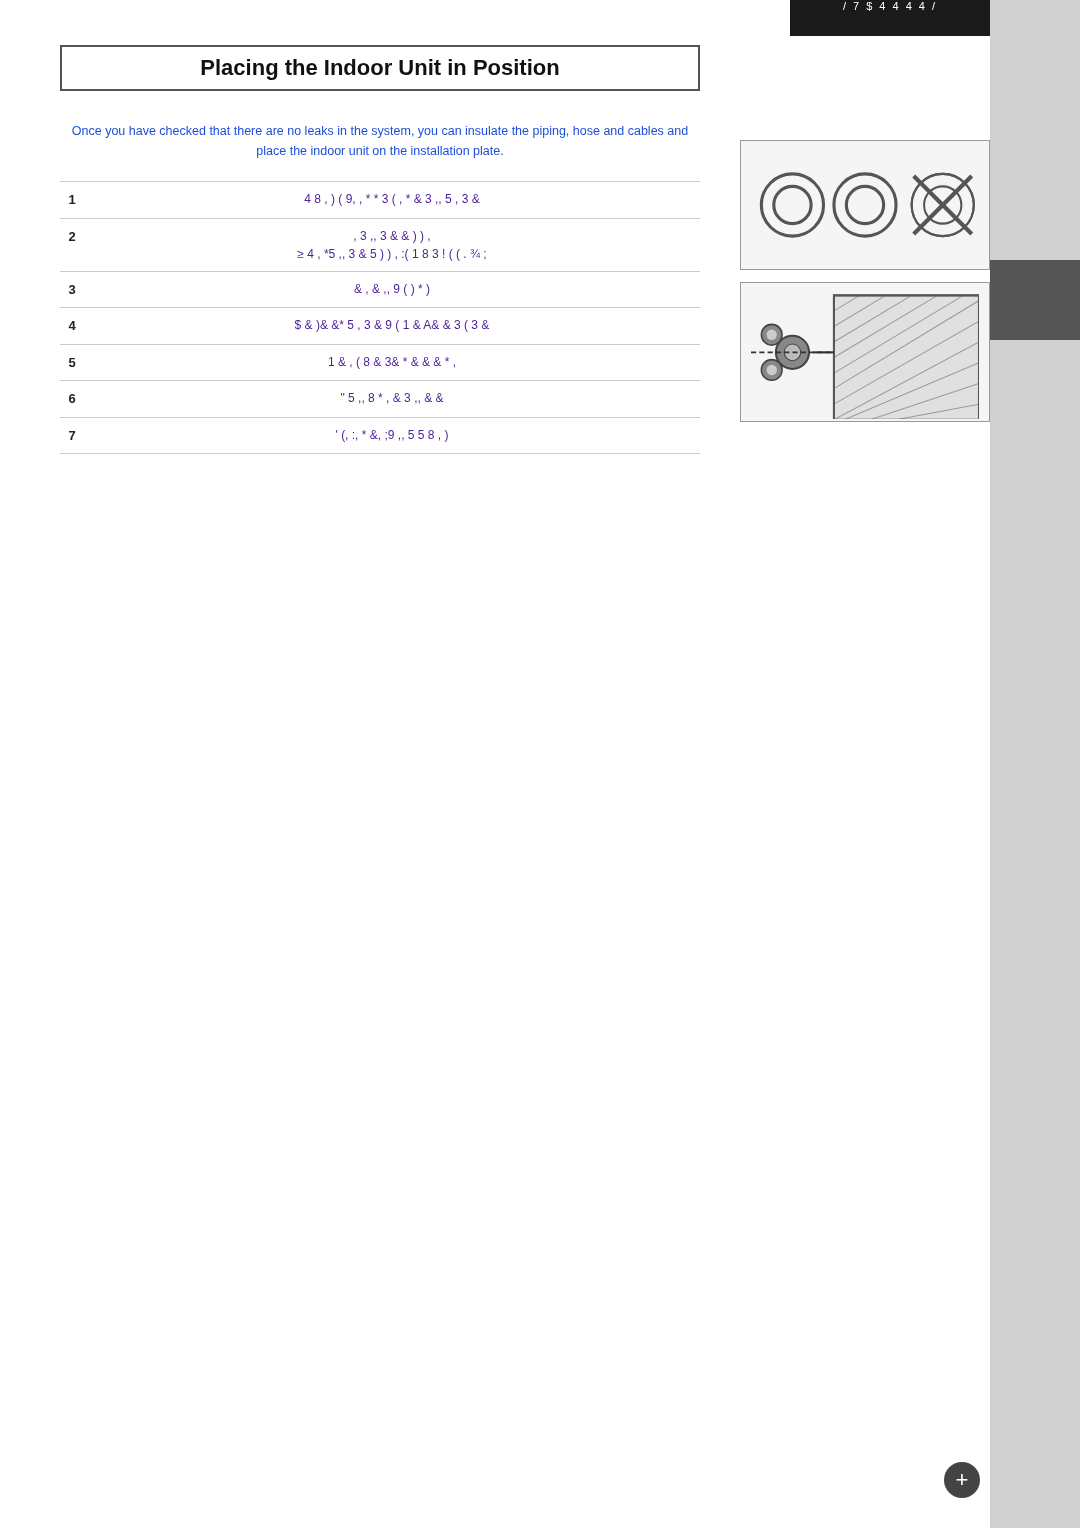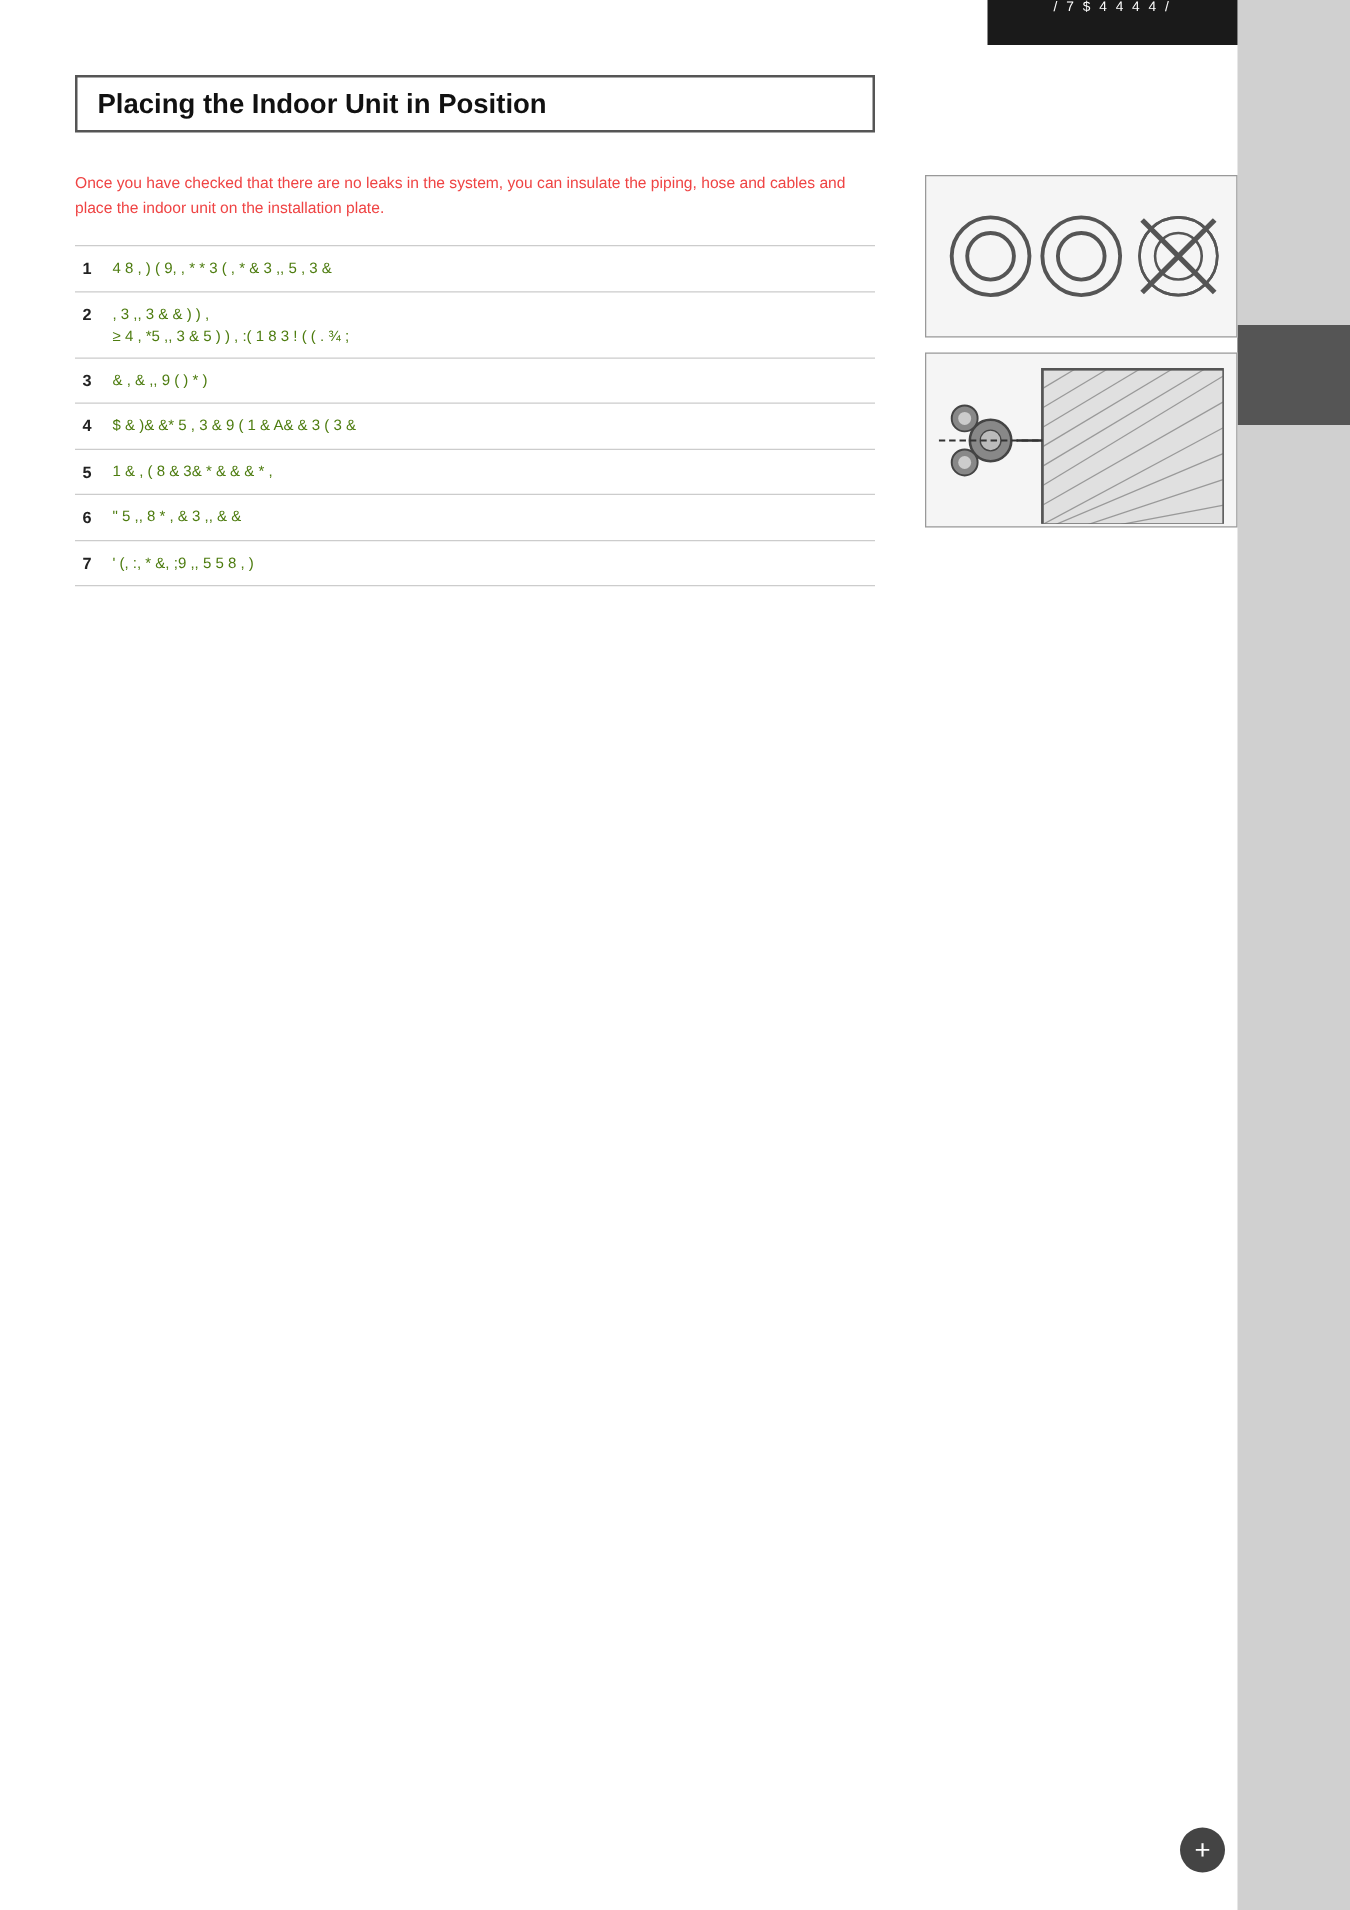--- a/index.html
+++ b/index.html
@@ -53,21 +53,22 @@
       background: #555;
     }
 
     
     .main-content {
       position: absolute;
       left: 0;
       top: 0;
       width: 760px;
       height: 1528px;
-      padding: 60px 60px 40px 60px;
+      padding: 45px 60px 40px 60px;
+      text-align: center;
     }
 
     
     .title-box {
       border: 2px solid #555;
       padding: 8px 16px;
       margin-bottom: 30px;
       display: inline-block;
       width: 100%;
     }
@@ -76,21 +77,21 @@
       font-size: 22px;
       font-weight: bold;
       color: #111;
     }
 
     
     .intro-text {
       font-size: 12.5px;
       line-height: 1.6;
       margin-bottom: 20px;
-      color: #ef4444;
+      color: #1d4ed8;
     }
 
     
     .steps-table {
       width: 100%;
       border-collapse: collapse;
       font-size: 12px;
     }
 
     .steps-table tr {
@@ -108,21 +109,21 @@
     }
 
     .step-num {
       font-weight: bold;
       width: 24px;
       min-width: 24px;
       font-size: 13px;
     }
 
     .step-content {
-      color: #4d7c0f;
+      color: #4c1d95;
       padding-left: 8px;
     }
 
     
     .right-panel {
       position: absolute;
       right: 90px;
       top: 140px;
       width: 250px;
     }

